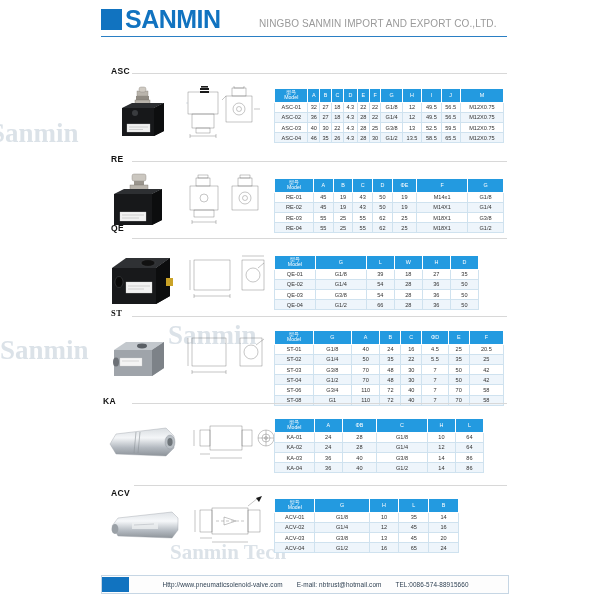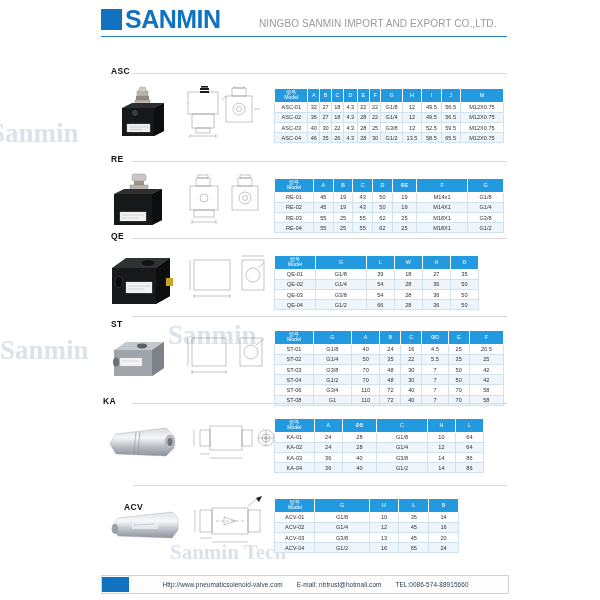--- a/index.html
+++ b/index.html
@@ -330,21 +330,21 @@
         <td>25</td>
         <td>55</td>
         <td>62</td>
         <td>25</td>
         <td>M18X1</td>
         <td>G1/2</td>
       </tr>
     </tbody>
   </table>
 
-  <div class="sec-label" style="left:111px;top:231px;text-align:right;">QE</div>
+  <div class="sec-label" style="left:111px;top:223px;text-align:right;">QE</div>
   <div class="sec-rule" style="left:132px;top:238px;width:375px;"></div>
 
   <svg class="photo" style="left:104px;top:252px;" width="80" height="58" viewBox="0 0 80 58">
     <polygon points="8,16 52,16 66,6 66,44 52,52 8,52" fill="#18191b"></polygon>
     <polygon points="8,16 52,16 66,6 22,6" fill="#2f3134"></polygon>
     <polygon points="52,16 66,6 66,44 52,52" fill="#0c0d0e"></polygon>
     <ellipse cx="44" cy="11" rx="7" ry="3.4" fill="#111" stroke="#4a4c4f" stroke-width=".5"></ellipse>
     <ellipse cx="15" cy="30" rx="4" ry="5.5" fill="#0a0a0a" stroke="#4a4c4f" stroke-width=".5"></ellipse>
     <rect x="22" y="30" width="26" height="11" fill="#f2f2f2" stroke="#ccc" stroke-width=".3"></rect>
     <line x1="24" y1="34" x2="46" y2="34" stroke="#a0a0a0" stroke-width=".4"></line>
@@ -409,21 +409,21 @@
         <td>QE-04</td>
         <td>G1/2</td>
         <td>66</td>
         <td>28</td>
         <td>36</td>
         <td>50</td>
       </tr>
     </tbody>
   </table>
 
-  <div class="sec-label" style="left:111px;top:319px;">ST</div>
+  <div class="sec-label" style="left:111px;top:308px;font-family:Liberation Serif, serif;">ST</div>
   <div class="sec-rule" style="left:132px;top:316px;width:375px;"></div>
 
   <svg class="photo" style="left:106px;top:332px;" width="72" height="52" viewBox="0 0 72 52">
     <polygon points="8,18 46,18 58,10 58,36 46,44 8,44" fill="#9fa4aa"></polygon>
     <polygon points="8,18 46,18 58,10 20,10" fill="#c3c8cd"></polygon>
     <polygon points="46,18 58,10 58,36 46,44" fill="#7d8288"></polygon>
     <ellipse cx="36" cy="14" rx="5" ry="2.4" fill="#5a5f65"></ellipse>
     <rect x="14" y="26" width="22" height="8" fill="#f4f4f4" stroke="#ccc" stroke-width=".3"></rect>
     <line x1="16" y1="29" x2="33" y2="29" stroke="#a8a8a8" stroke-width=".4"></line>
     <ellipse cx="10" cy="30" rx="3" ry="4.5" fill="#6c7076"></ellipse>
@@ -600,21 +600,21 @@
         <td>KA-04</td>
         <td>36</td>
         <td>40</td>
         <td>G1/2</td>
         <td>14</td>
         <td>86</td>
       </tr>
     </tbody>
   </table>
 
-  <div class="sec-label" style="left:111px;top:502px;margin-left:13px;">ACV</div>
+  <div class="sec-label" style="left:111px;top:488px;">ACV</div>
   <div class="sec-rule" style="left:134px;top:485px;width:373px;"></div>
 
   <svg class="photo" style="left:106px;top:500px;" width="78" height="50" viewBox="0 0 78 50">
     <defs>
       <linearGradient id="metal2" x1="0" y1="0" x2="0" y2="1">
         <stop offset="0%" stop-color="#dfe3e7"></stop>
         <stop offset="35%" stop-color="#f6f8fa"></stop>
         <stop offset="72%" stop-color="#b4bac1"></stop>
         <stop offset="100%" stop-color="#8e949a"></stop>
       </linearGradient>

